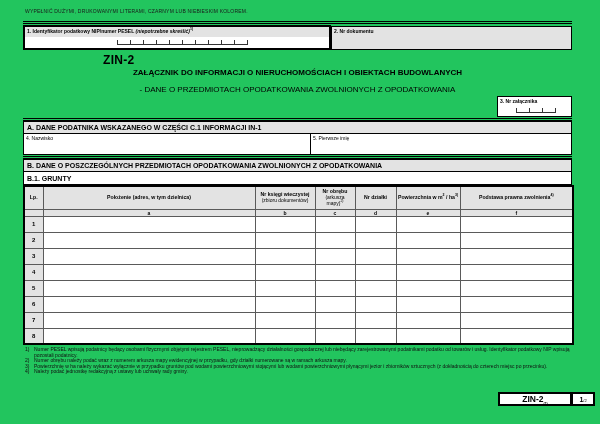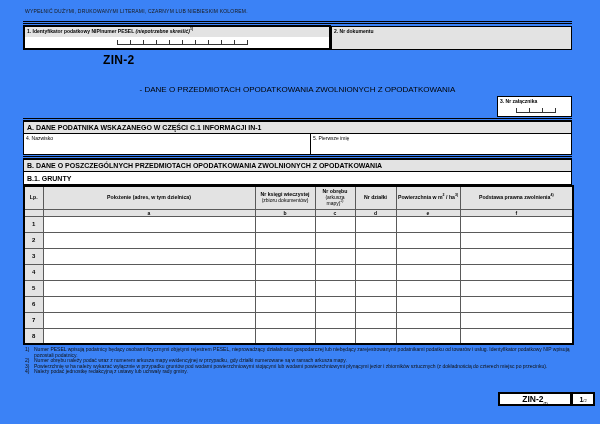--- a/index.html
+++ b/index.html
@@ -1,16 +1,16 @@
 <!DOCTYPE html>
 <html><head>
 <meta charset="utf-8">
 <style>
   html,body{margin:0;padding:0;background:#fff;}
-  .page{position:relative;width:600px;height:424px;background:#3b82f6;
+  .page{position:relative;width:600px;height:424px;background:#22c55e;
         font-family:"Liberation Sans",sans-serif;color:#000;overflow:hidden;}
 
   .caption{position:absolute;left:25px;top:8px;font-size:5px;letter-spacing:.2px;color:#1a1a1a;}
 
   .double-rule{position:absolute;left:23px;width:549px;height:1px;
                border-top:1px solid #000;border-bottom:1px solid #000;}
   .rule-top{top:21px;}
   .rule-a{top:118px;}
   .rule-b{top:156px;}
 
@@ -82,20 +82,21 @@
   <div class="box1">
     <div class="boxlabel"><span>1. Identyfikator podatkowy NIP/numer PESEL </span><span class="boxnote">(niepotrzebne skreślić)</span><sup>1)</sup></div>
     <div class="comb comb-pesel"></div>
   </div>
 
   <div class="box2">
     <div class="boxlabel">2. Nr dokumentu</div>
   </div>
 
   <div class="form-code">ZIN-2</div>
+  <div class="title1">ZAŁĄCZNIK DO INFORMACJI O NIERUCHOMOŚCIACH I OBIEKTACH BUDOWLANYCH</div>
   <div class="title2">- DANE O PRZEDMIOTACH OPODATKOWANIA ZWOLNIONYCH Z OPODATKOWANIA</div>
 
   <div class="box3">
     <div class="boxlabel">3. Nr załącznika</div>
     <div class="comb comb-zal"></div>
   </div>
 
   <div class="double-rule rule-a"></div>
   <div class="secbar bar-a">A. DANE PODATNIKA WSKAZANEGO W CZĘŚCI C.1 INFORMACJI IN-1</div>
 

